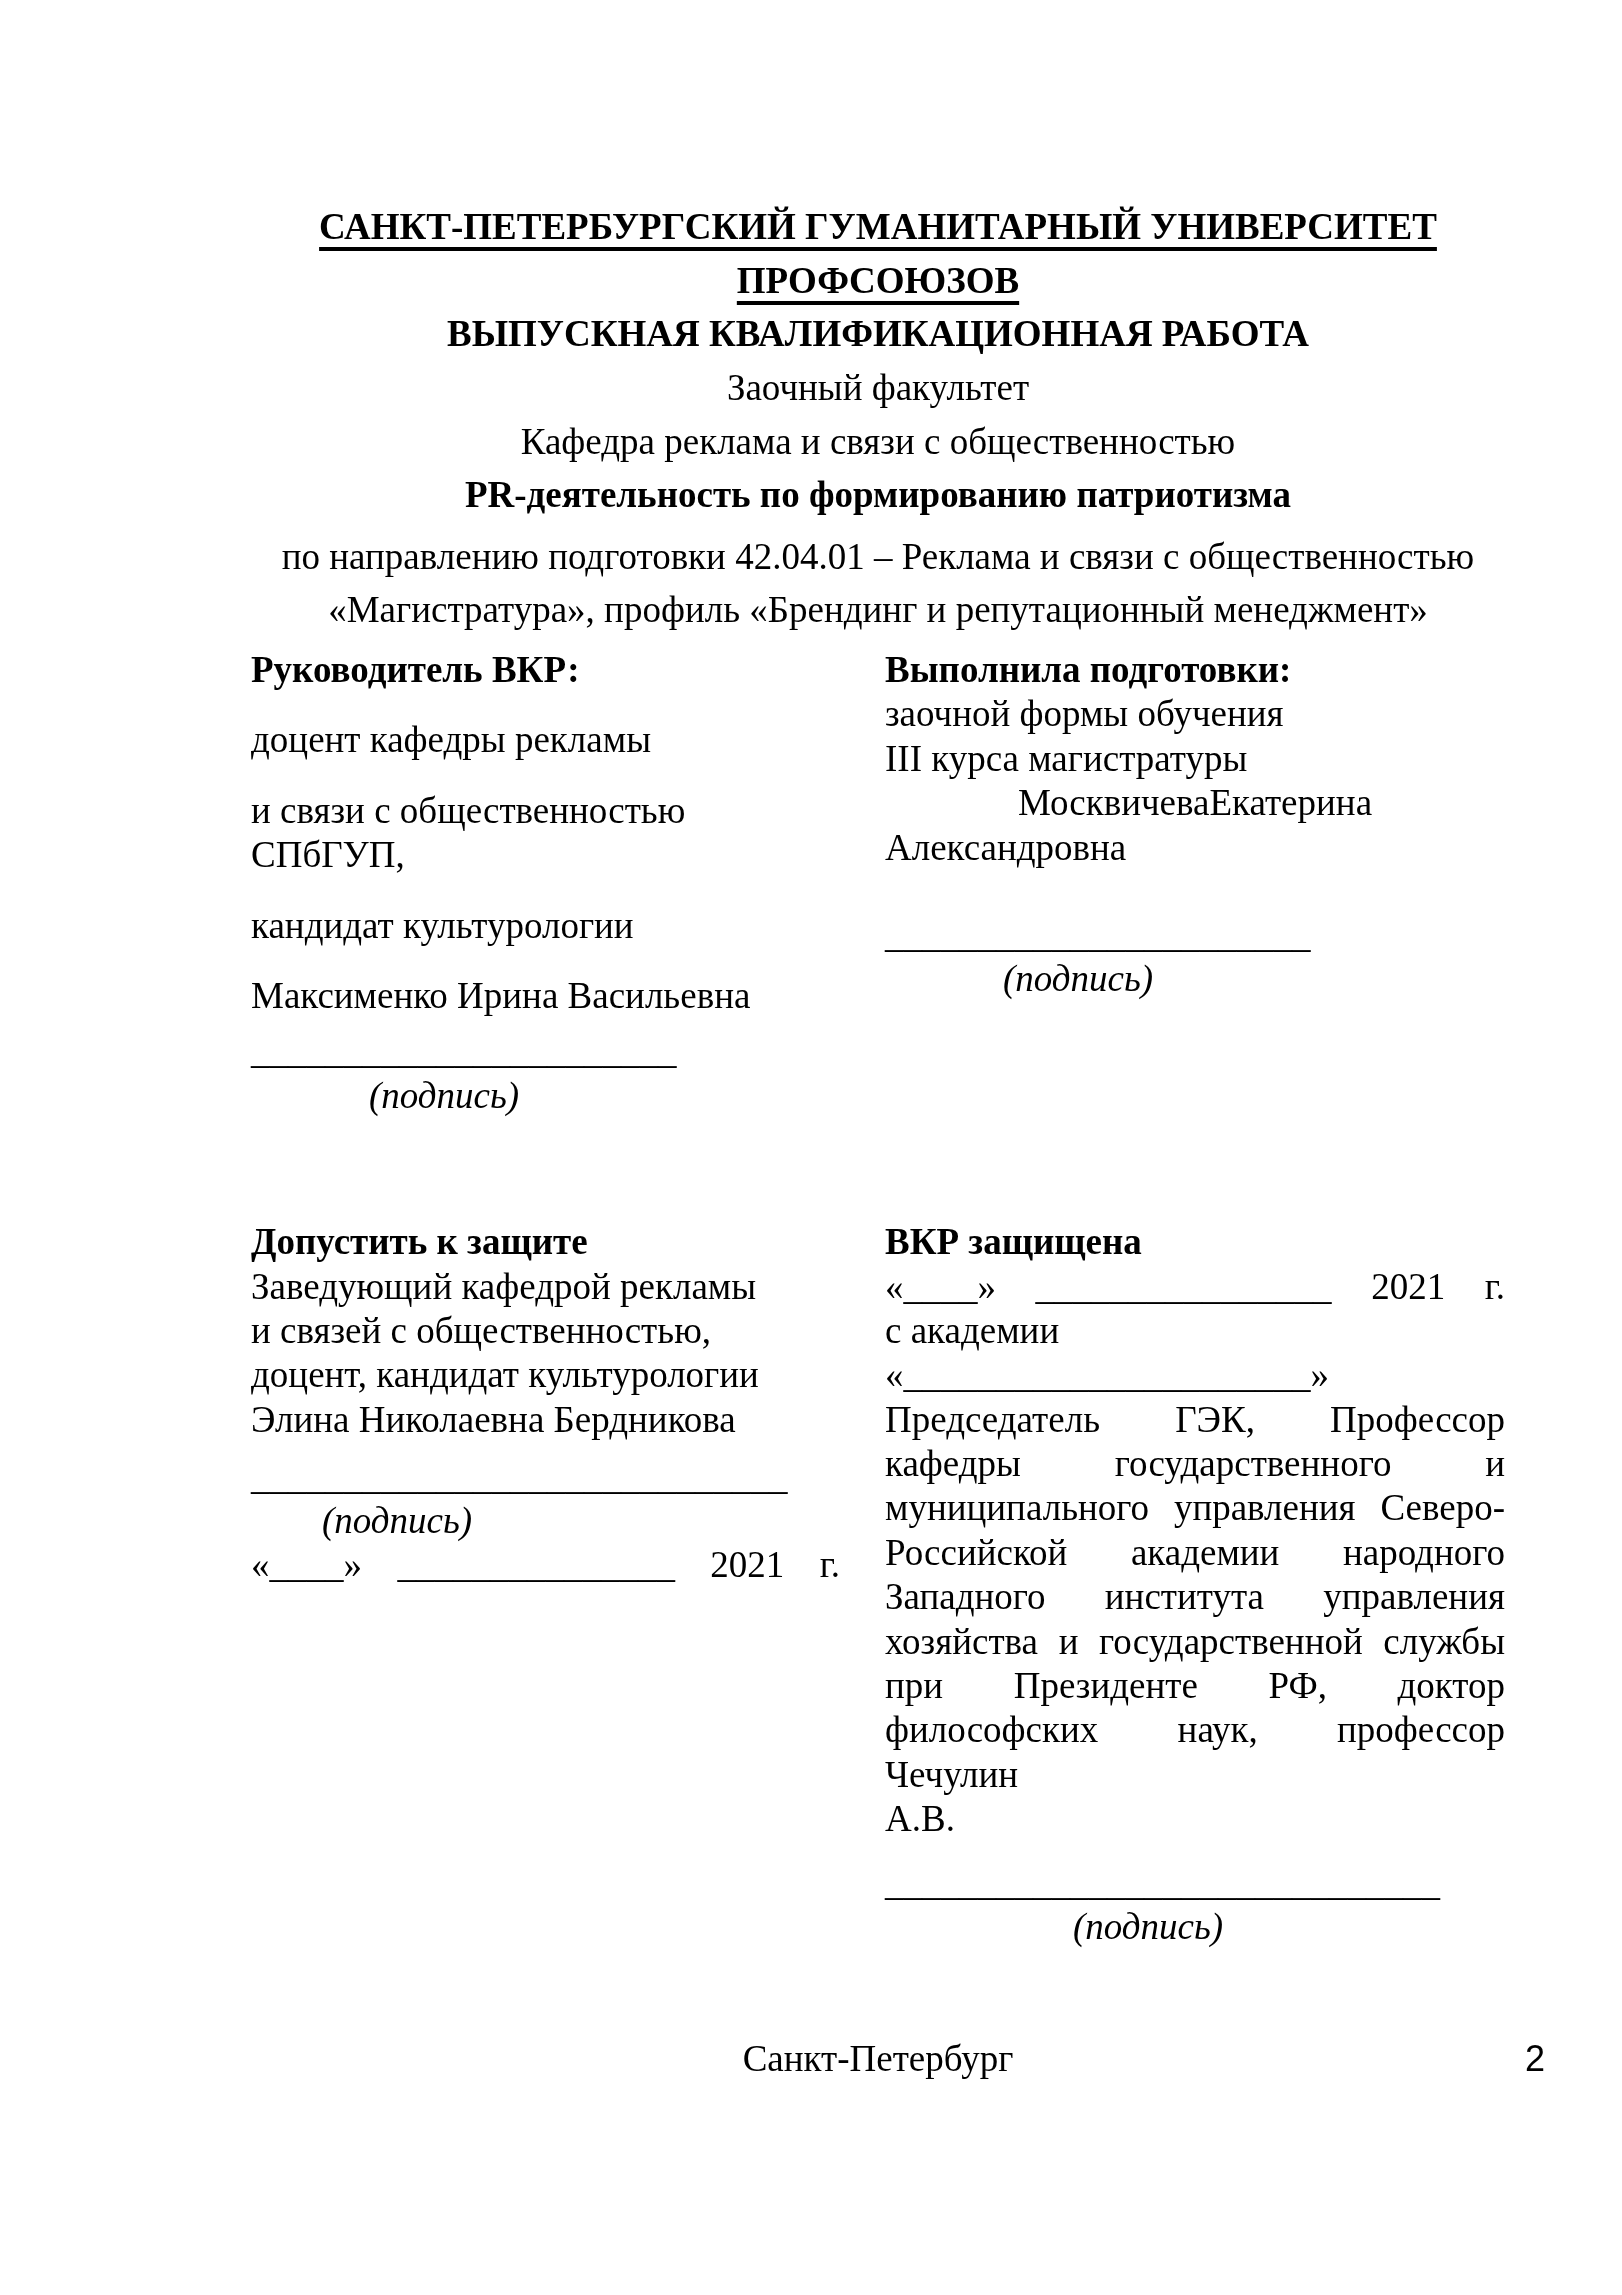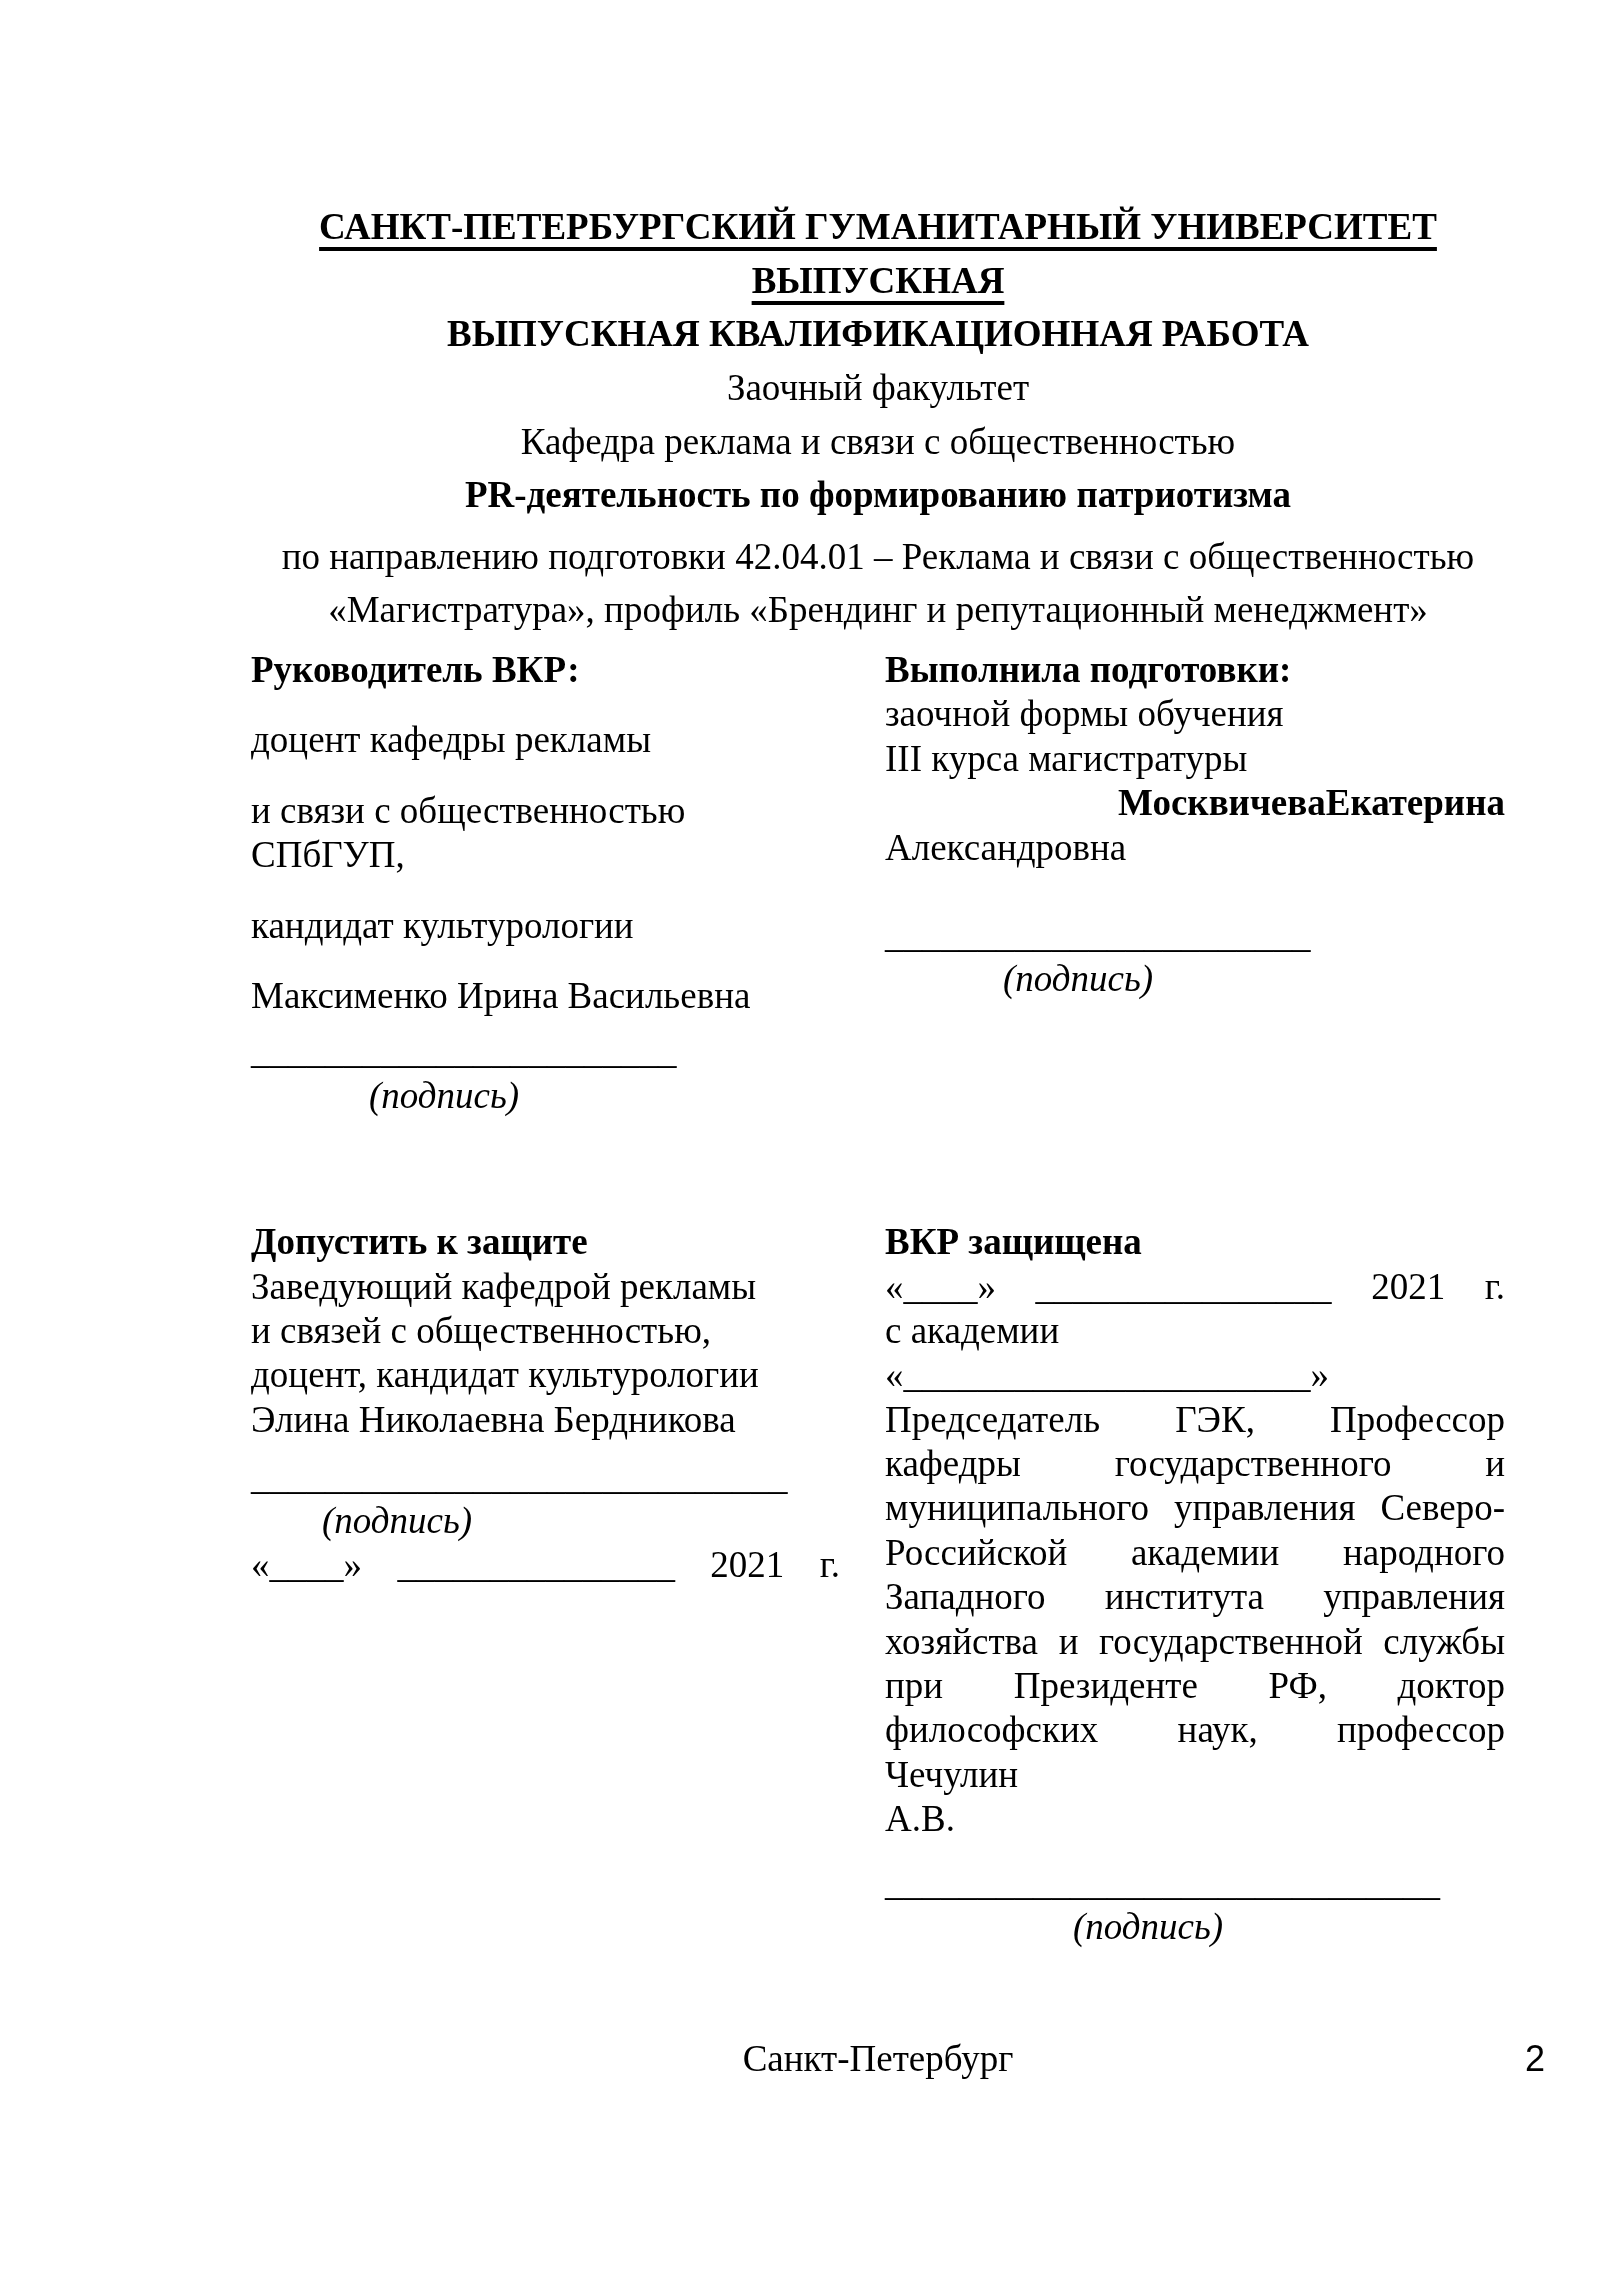--- a/index.html
+++ b/index.html
@@ -25,21 +25,21 @@
   .program { margin-top: 7.9px; }
 
   .cols { display: flex; justify-content: space-between; align-items: flex-start; }
   .cols1 { margin-top: 11px; }
   .cols2 { margin-top: 102px; }
   .left-col  { width: 589px; line-height: 1.2; }
   .right-col { width: 620px; line-height: 1.2; }
   .gap-row { margin-top: 26px; }
   .org { font-size: 37px; }
 
-  .jl { display: flex; justify-content: flex-end; font-weight: bold; }
+  .jl { display: flex; justify-content: center; }
   .jlast { text-align: justify; text-align-last: justify; }
 
   .sig-line { line-height: 1.2; white-space: nowrap; }
   .mt14 { margin-top: 11px; }
   .mt16 { margin-top: 12.6px; }
   .mt24 { margin-top: 19px; }
   .mt55 { margin-top: 43px; }
   .sig-cap { font-style: italic; line-height: 1.2; }
   .ind90  { padding-left: 71px; }
   .ind150 { padding-left: 118px; }
@@ -57,21 +57,21 @@
     line-height: 1;
   }
 </style>
 </head>
 <body>
 
 <div class="page">
 
   <div class="header">
     <div class="bold"><span class="underlined">САНКТ-ПЕТЕРБУРГСКИЙ ГУМАНИТАРНЫЙ УНИВЕРСИТЕТ</span></div>
-    <div class="bold"><span class="underlined">ВЫПУСКНАЯ</span></div>
+    <div class="bold"><span class="underlined">ПРОФСОЮЗОВ</span></div>
     <div class="bold">ВЫПУСКНАЯ КВАЛИФИКАЦИОННАЯ РАБОТА</div>
     <div>Заочный факультет</div>
     <div>Кафедра реклама и связи с общественностью</div>
     <div class="bold">PR-деятельность по формированию патриотизма</div>
     <div class="program">по направлению подготовки 42.04.01 – Реклама и связи с общественностью</div>
     <div>«Магистратура», профиль «Брендинг и репутационный менеджмент»</div>
   </div>
 
   <div class="cols cols1">
     <div class="left-col">

